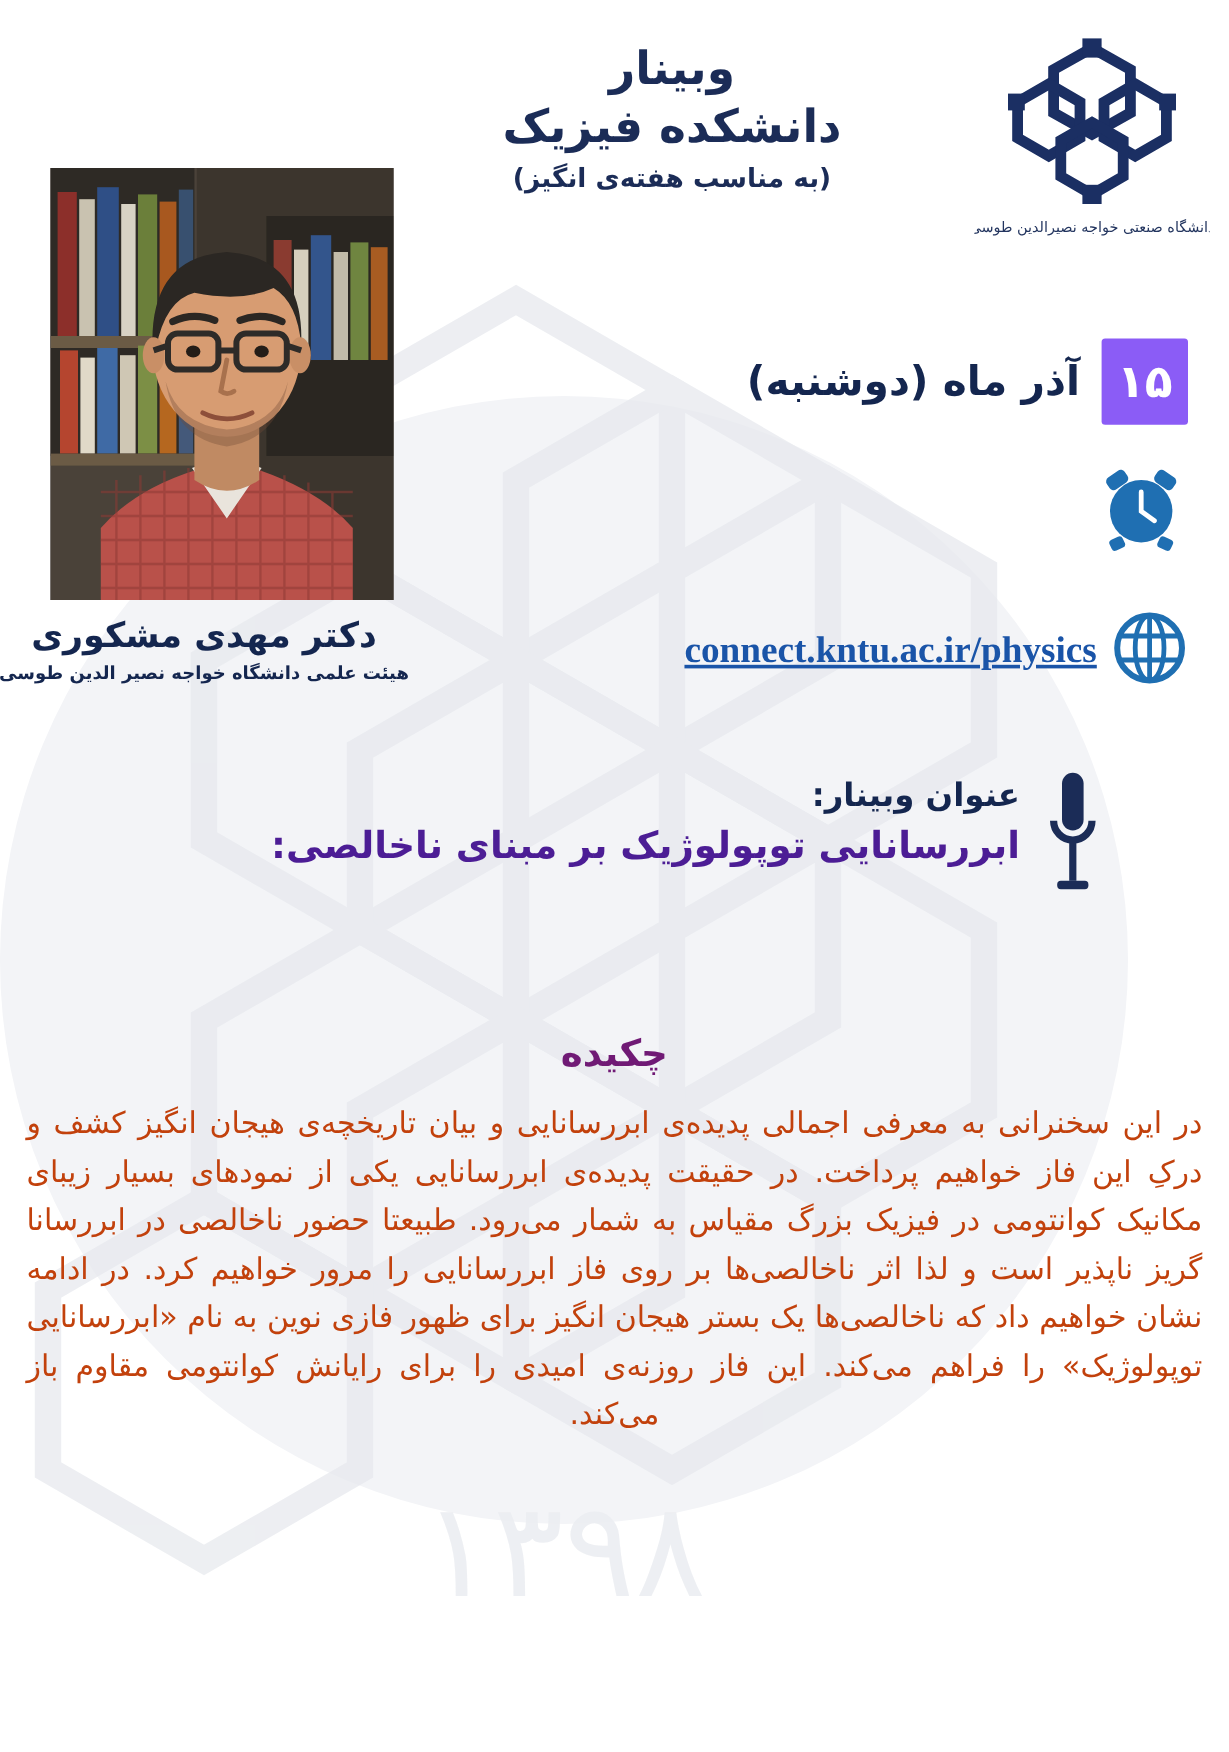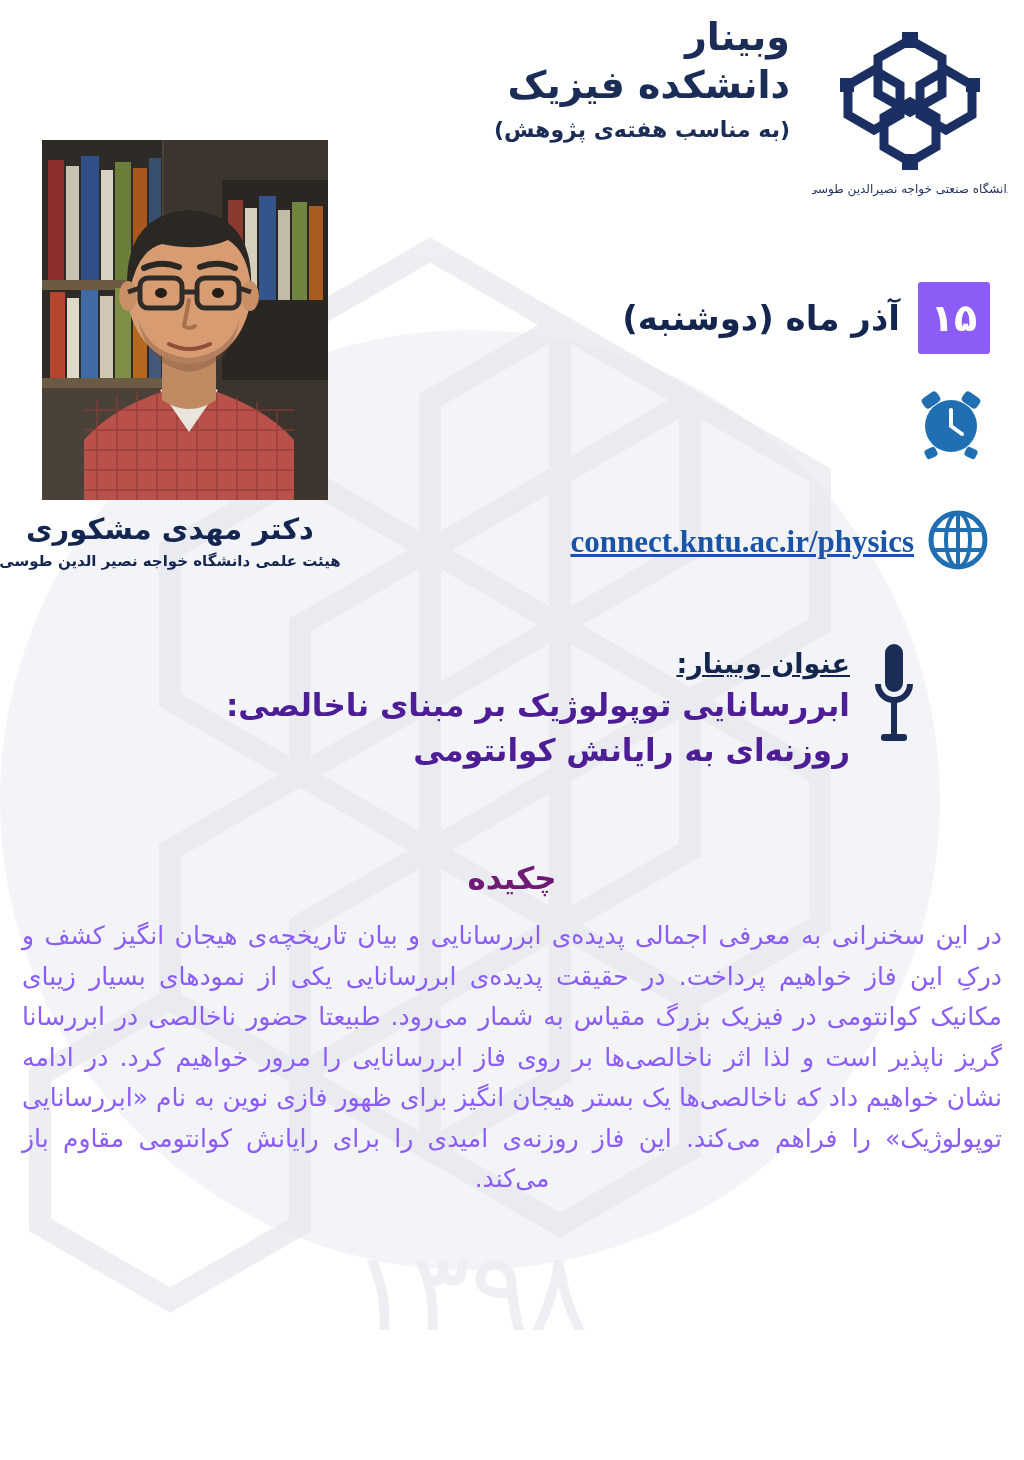--- a/index.html
+++ b/index.html
@@ -32,24 +32,24 @@
     left: 812px;
     width: 196px;
     height: 196px;
     background: #ffffff;
     z-index: 3;
   }
   .logo-box svg { display:block; }
 
   .webinar-title {
     position: absolute;
-    top: 14px;
+    top: 34px;
     left: 330px;
     width: 460px;
-    text-align: right;
+    text-align: center;
     z-index: 3;
   }
   .webinar-title .l1,
   .webinar-title .l2 {
     font-size: 38px;
     font-weight: bold;
     line-height: 1.25;
     color: #1b2c57;
   }
   .webinar-title .l3 {
@@ -164,21 +164,20 @@
     left: 40px;
     width: 810px;
     text-align: right;
     z-index: 3;
   }
   .title-label {
     font-size: 27px;
     font-weight: bold;
     color: #14264f;
     margin-bottom: 4px;
-    text-decoration: underline;
   }
   .title-main {
     font-size: 31px;
     font-weight: bold;
     line-height: 1.45;
     color: #4c1d95;
   }
 
   
   .abstract-heading {
@@ -192,21 +191,21 @@
     color: #701a75;
     z-index: 3;
   }
   .abstract-body {
     position: absolute;
     top: 916px;
     left: 22px;
     width: 980px;
     font-size: 25px;
     line-height: 1.62;
-    color: #8b5cf6;
+    color: #c2410c;
     text-align: justify;
     text-align-last: center;
     z-index: 3;
   }
   .abstract-body p { margin: 0; }
 </style>
 </head>
 <body>
 
 <div class="bg-watermark">
@@ -248,21 +247,21 @@
       <rect x="154" y="60" width="14" height="14"></rect>
       <rect x="90" y="136" width="16" height="16"></rect>
     </g>
     <text class="" x="98" y="175" text-anchor="middle" font-family="DejaVu Sans, sans-serif" font-size="12" fill="#23355f">دانشگاه صنعتی خواجه نصیرالدین طوسی</text>
   </svg>
 </div>
 
 <div class="webinar-title">
   <div class="l1">وبینار</div>
   <div class="l2">دانشکده فیزیک</div>
-  <div class="l3">(به مناسب هفته‌ی پژوهش)</div>
+  <div class="l3">(به مناسب هفته‌ی انگیز)</div>
 </div>
 
 <div class="photo-frame">
   <svg class="photo-inner" viewBox="0 0 286 360" xmlns="http://www.w3.org/2000/svg" preserveAspectRatio="xMidYMid slice">
 
     <rect x="0" y="0" width="286" height="360" fill="#4a4239"></rect>
     <rect x="0" y="0" width="120" height="240" fill="#2e2a25"></rect>
     <g>
       <rect x="6" y="20" width="16" height="120" fill="#8c2f2a"></rect>
       <rect x="24" y="26" width="13" height="114" fill="#c9c2b0"></rect>
@@ -374,19 +373,18 @@
     <rect x="13" y="4" width="18" height="48" rx="9" fill="#1b2c57"></rect>
     <path d="M6 44 a16 16 0 0 0 32 0" fill="none" stroke="#1b2c57" stroke-width="6"></path>
     <rect x="19" y="60" width="6" height="34" fill="#1b2c57"></rect>
     <rect x="9" y="94" width="26" height="7" rx="3" fill="#1b2c57"></rect>
   </svg>
 </span>
 
 <div class="title-block">
   <div class="title-label">عنوان وبینار:</div>
   <div class="title-main">ابررسانایی توپولوژیک بر مبنای ناخالصی:</div>
-  <div class="title-main">روزنه‌ای به رایانش کوانتومی</div>
 </div>
 
 <div class="abstract-heading">چکیده</div>
 <div class="abstract-body">
   <p>در این سخنرانی به معرفی اجمالی پدیده‌ی ابررسانایی و بیان تاریخچه‌ی هیجان انگیز کشف و درکِ این فاز خواهیم پرداخت. در حقیقت پدیده‌ی ابررسانایی یکی از نمودهای بسیار زیبای مکانیک کوانتومی در فیزیک بزرگ مقیاس به شمار می‌رود. طبیعتا حضور ناخالصی در ابررسانا گریز ناپذیر است و لذا  اثر ناخالصی‌ها بر روی فاز ابررسانایی را مرور خواهیم کرد. در ادامه نشان خواهیم داد که ناخالصی‌ها یک بستر هیجان انگیز برای ظهور فازی نوین به نام «ابررسانایی توپولوژیک» را فراهم می‌کند. این فاز روزنه‌ی امیدی را برای رایانش کوانتومی مقاوم باز می‌کند.</p>
 </div>
 
 </body></html>

